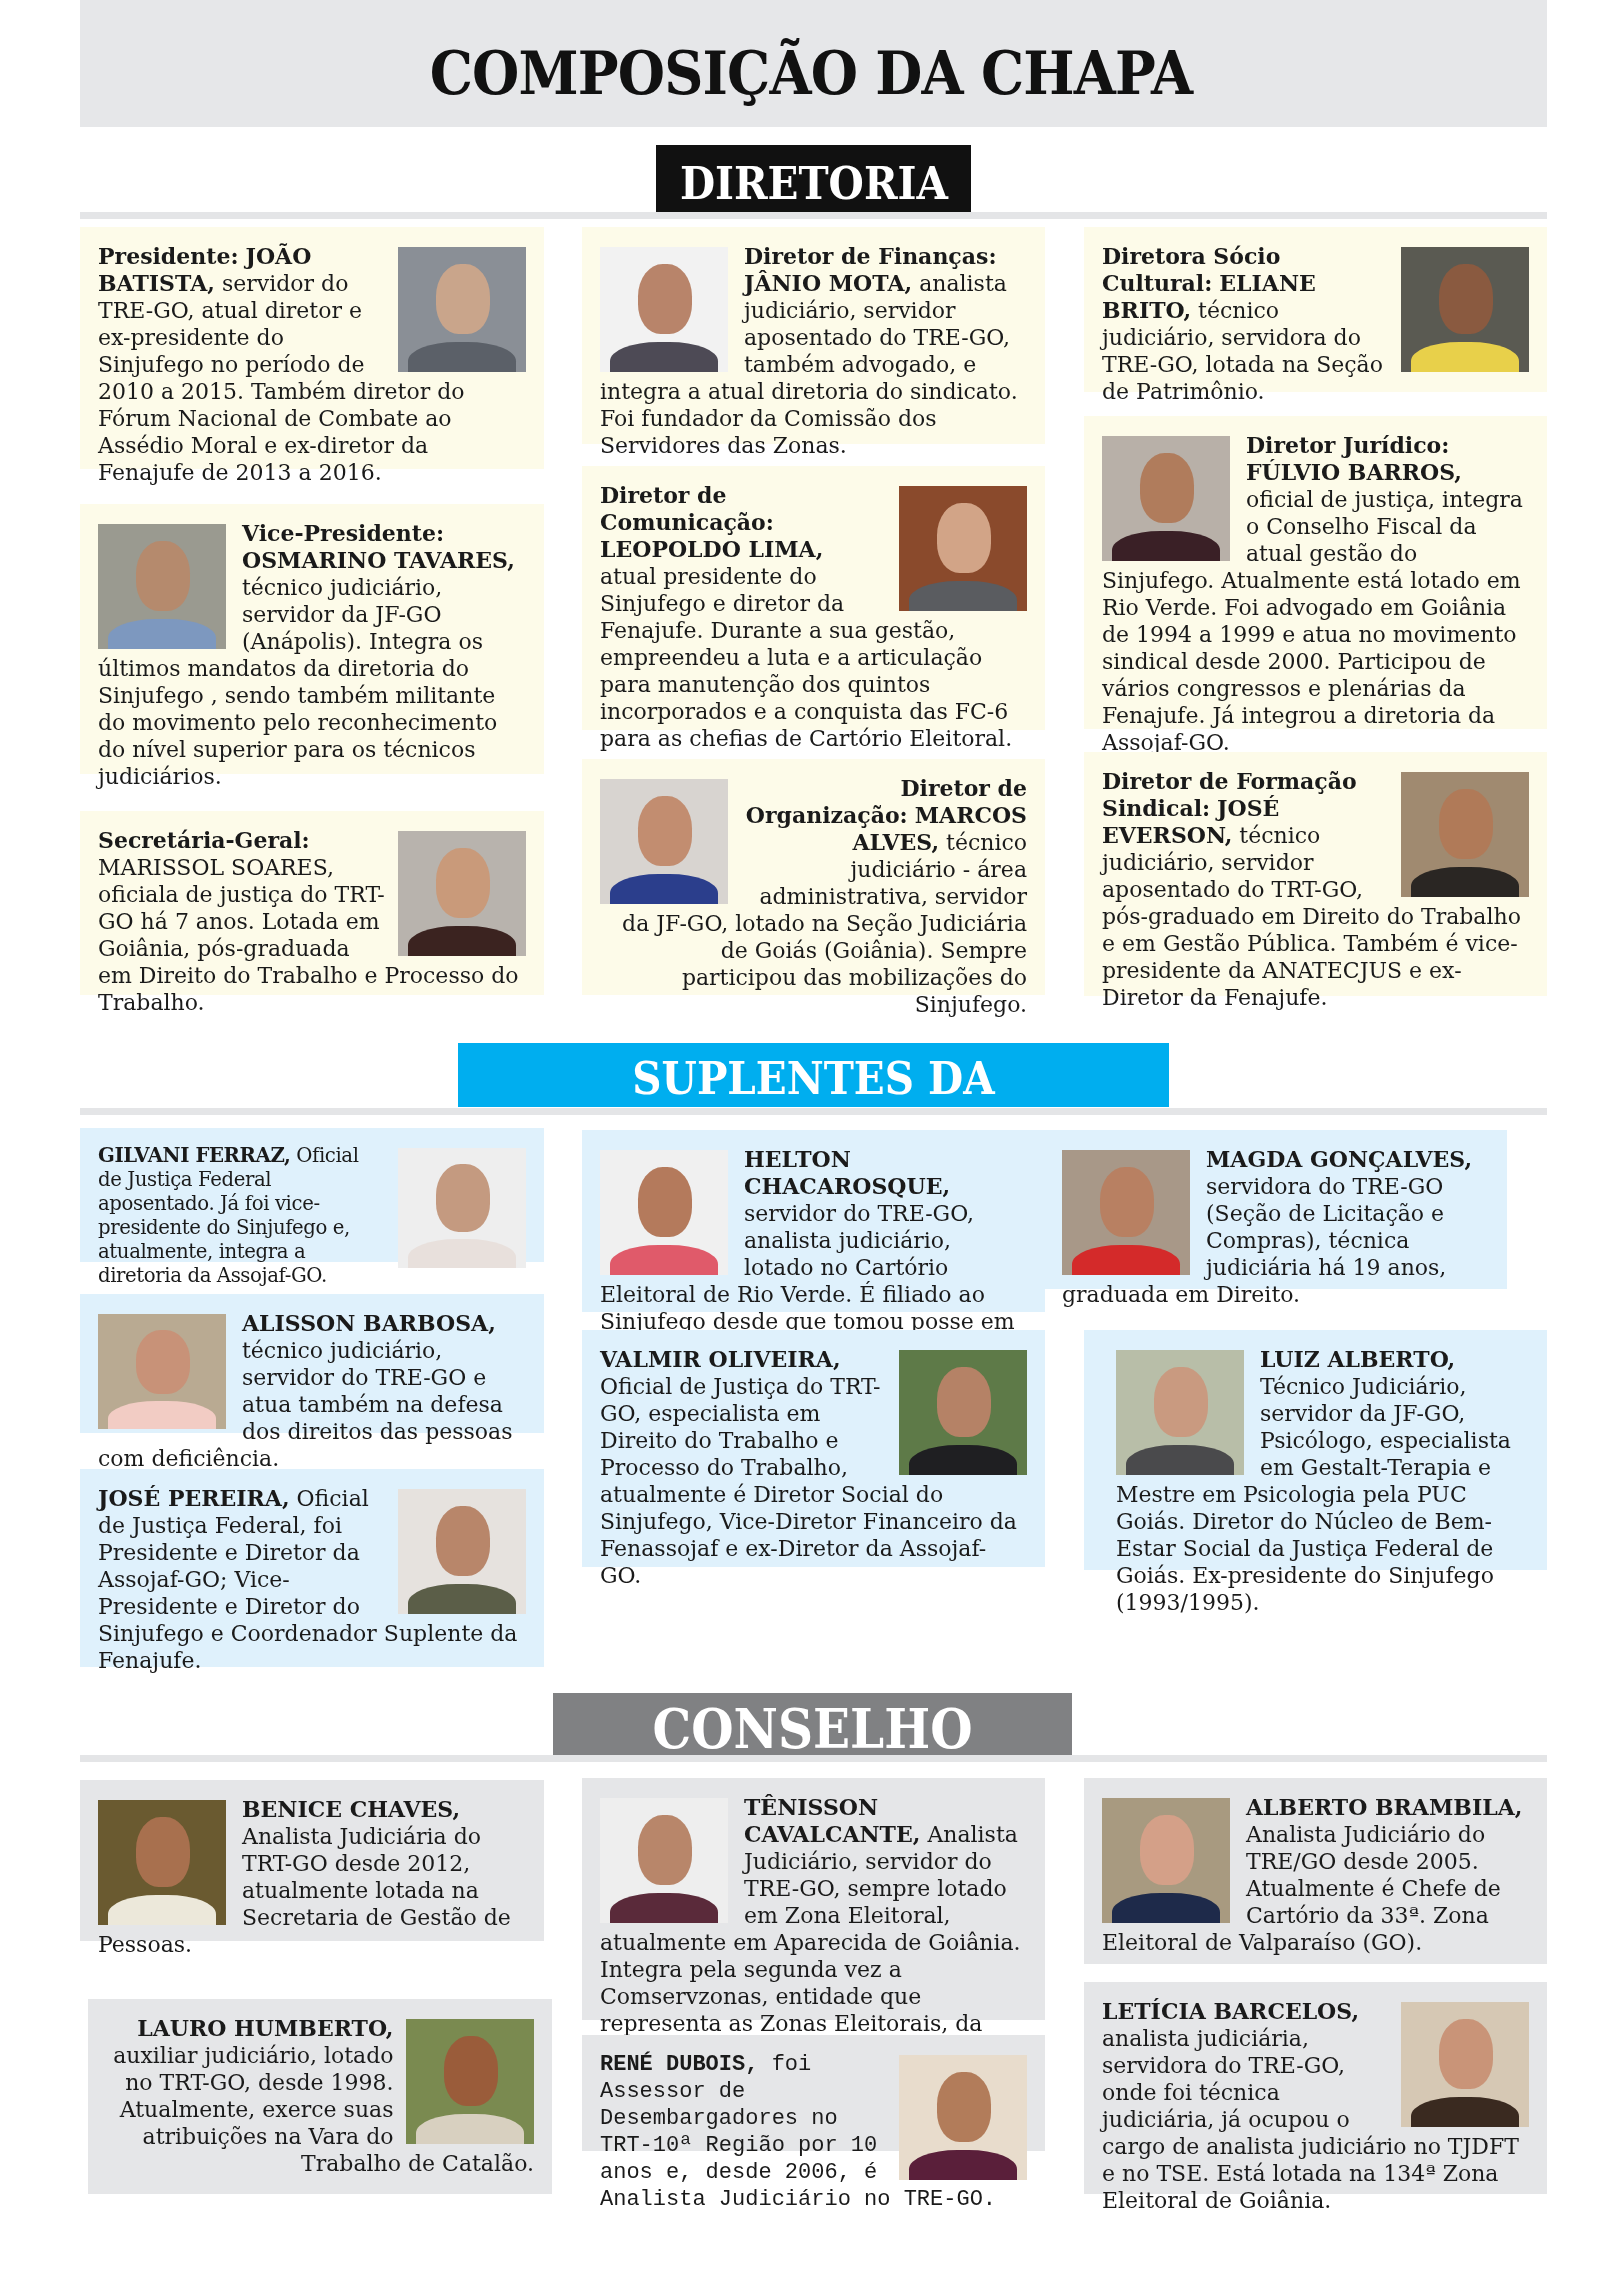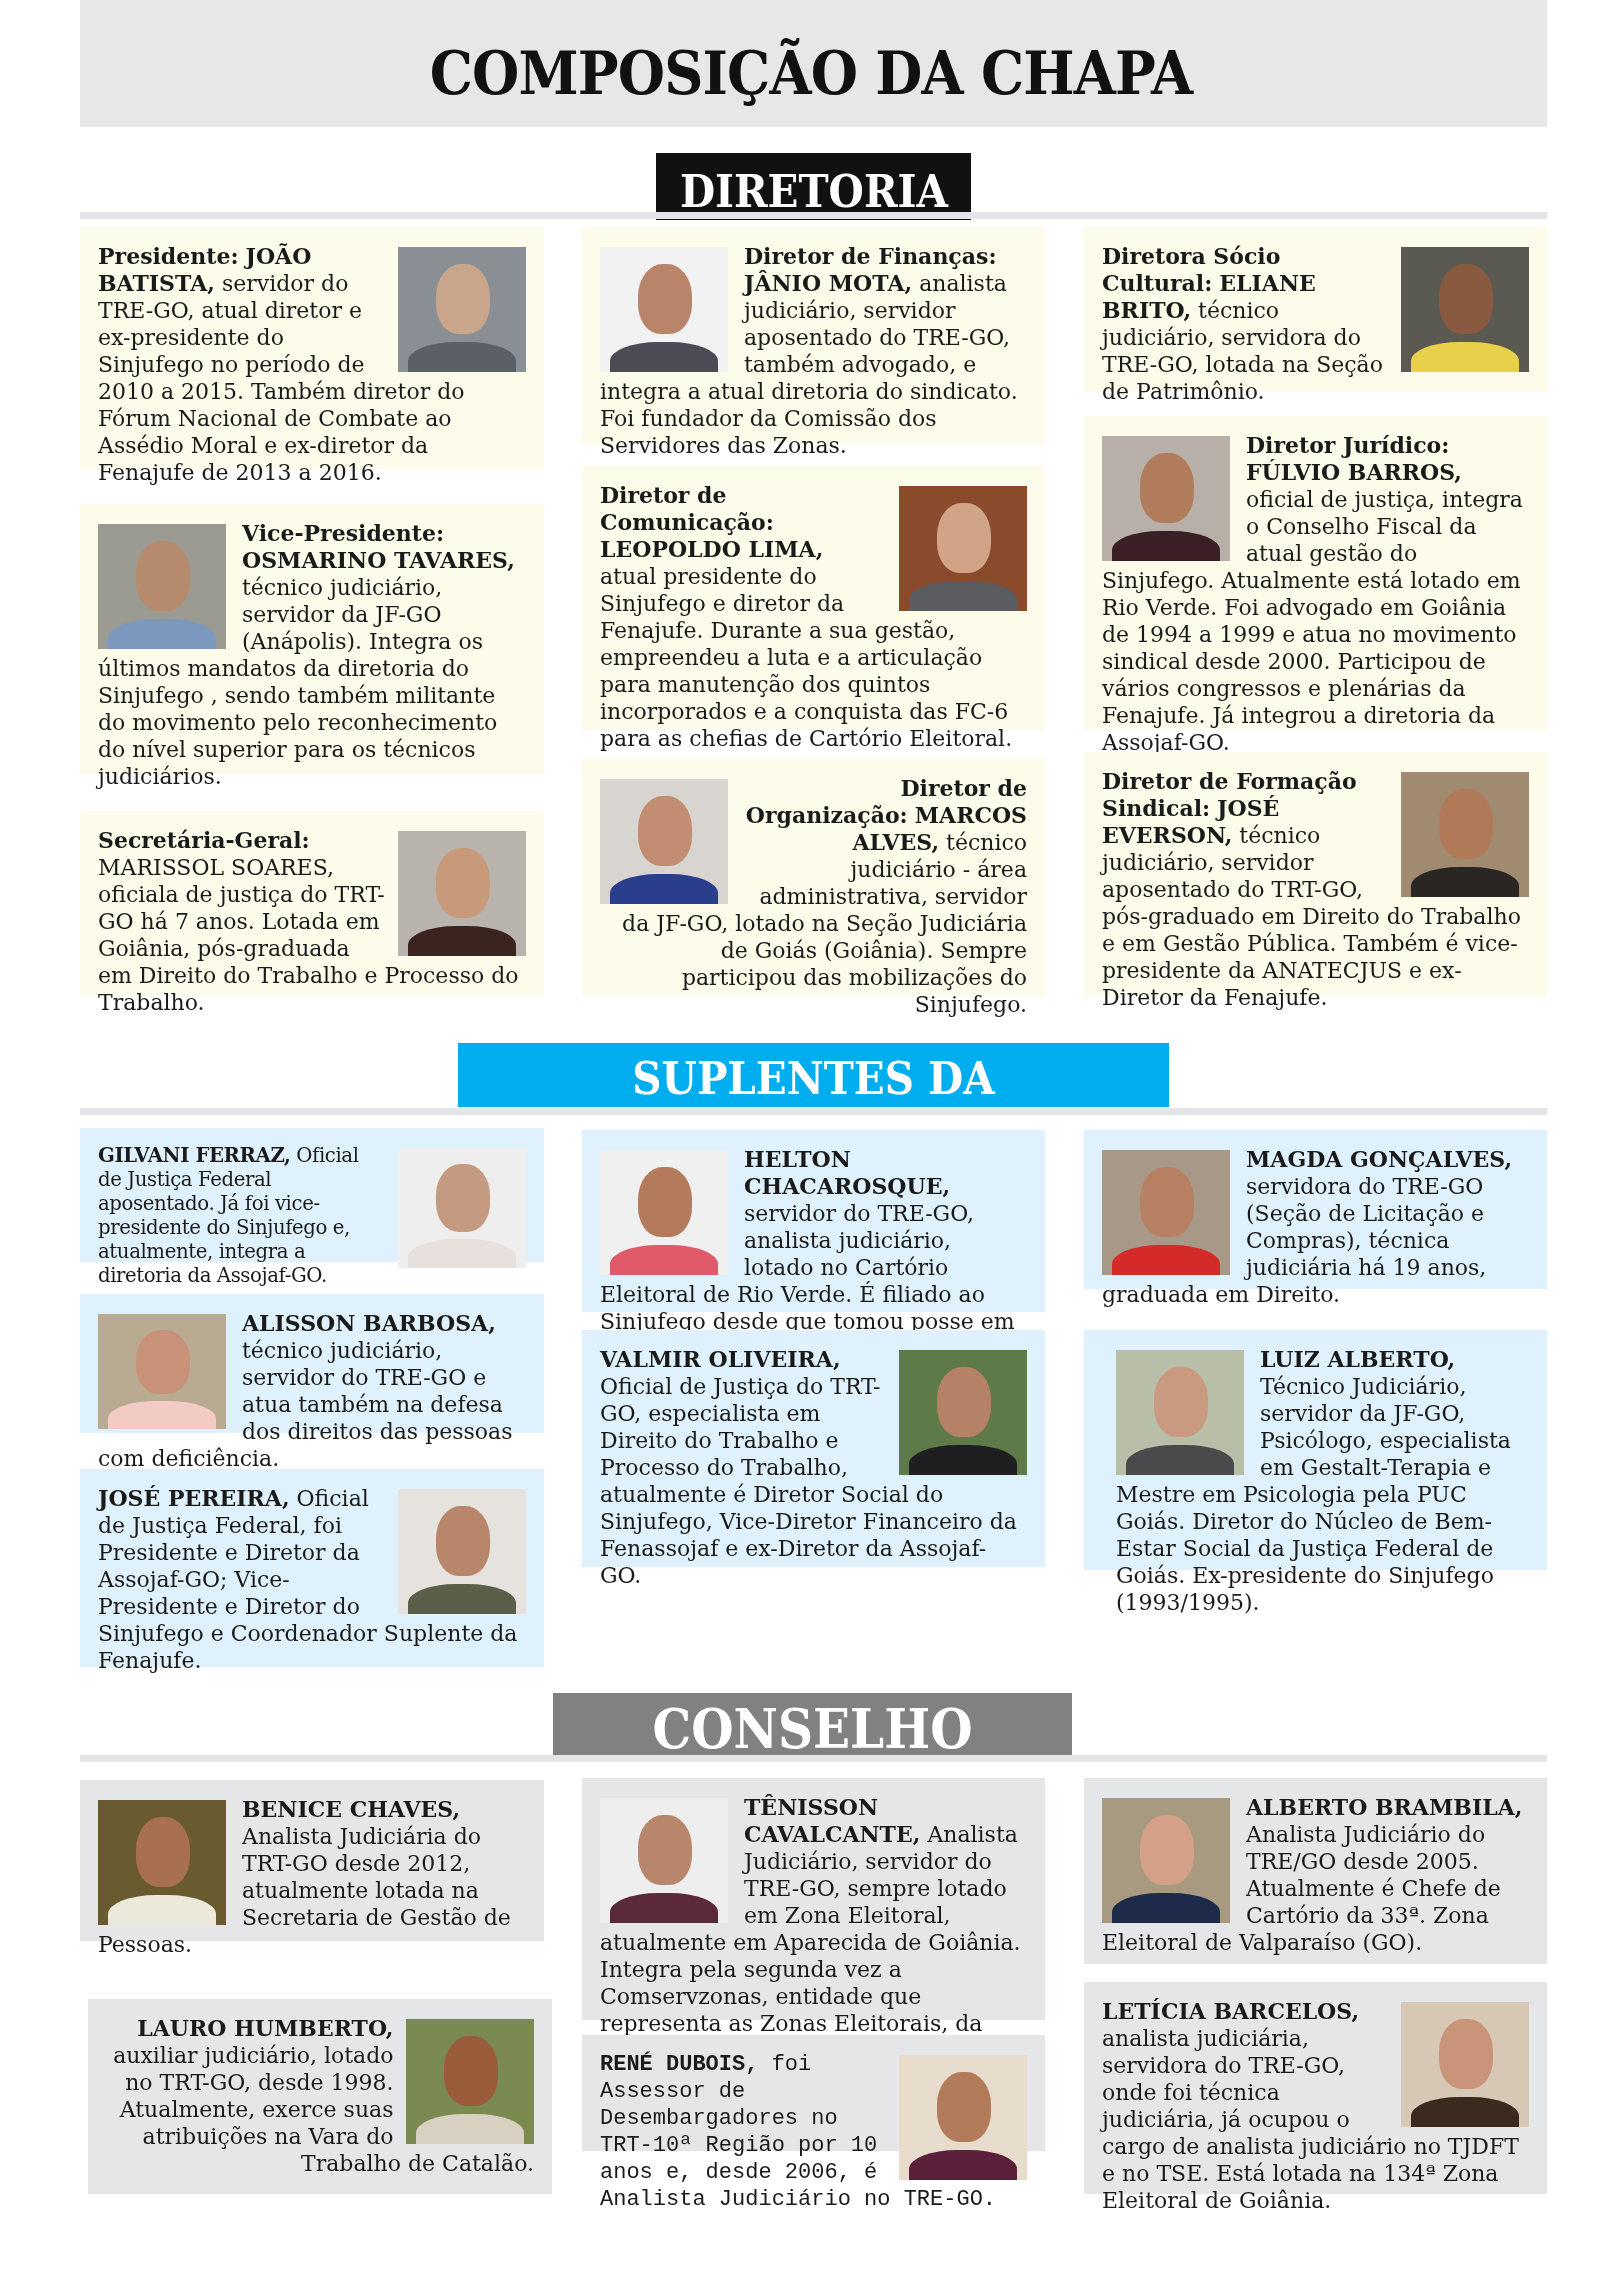--- a/index.html
+++ b/index.html
@@ -24,21 +24,21 @@
   .photo .face { position:absolute; left:30%; top:14%; width:42%; height:56%; border-radius:46% 46% 42% 42%; }
   .photo .body-shape { position:absolute; left:8%; bottom:-10%; width:84%; height:34%; border-radius:45% 45% 0 0; }
   .card p { margin:0; }
 </style>
 </head>
 <body>
 
 <div class="header-band"></div>
 <div class="page-title">COMPOSIÇÃO DA CHAPA</div>
 
-<div class="section-label" style="left:656px;top:145px;width:315px;height:67px;background:#111;font-size:45px;line-height:77px;margin-top:8px;">
+<div class="section-label" style="left:656px;top:145px;width:315px;height:67px;background:#111;font-size:45px;line-height:77px;">
   <span>DIRETORIA</span>
 </div>
 <div class="rule" style="top:212px;"></div>
 
 <div class="card cream" style="left:80px;top:227px;width:464px;height:242px;">
   <div class="photo right" style="background:#8a8f96;">
       <div class="face" style="background:#c9a58b;"></div>
       <div class="body-shape" style="background:#5b6068;"></div>
     </div>
   <p><b>Presidente:</b> <b>JOÃO BATISTA,</b> <span>servidor do TRE-GO, atual diretor e ex-presidente do Sinjufego no período de 2010 a 2015. Também diretor do Fórum Nacional de Combate ao Assédio Moral e ex-diretor da Fenajufe de 2013 a 2016.</span></p>
@@ -146,21 +146,21 @@
 </div>
 
 <div class="card blue" style="left:582px;top:1330px;width:463px;height:237px;">
   <div class="photo right" style="background:#5e7a48;">
       <div class="face" style="background:#b58266;"></div>
       <div class="body-shape" style="background:#1f1f22;"></div>
     </div>
   <p><b>VALMIR OLIVEIRA,</b> <span>Oficial de Justiça do TRT-GO, especialista em Direito do Trabalho e Processo do Trabalho, atualmente é Diretor Social do Sinjufego, Vice-Diretor Financeiro da Fenassojaf e ex-Diretor da Assojaf-GO.</span></p>
 </div>
 
-<div class="card blue" style="left:1084px;top:1130px;width:463px;height:159px;">
+<div class="card blue" style="left:1044px;top:1130px;width:463px;height:159px;">
   <div class="photo left" style="background:#a89888;">
       <div class="face" style="background:#b88062;"></div>
       <div class="body-shape" style="background:#d42a2a;"></div>
     </div>
   <p><b>MAGDA GONÇALVES,</b> <span>servidora do TRE-GO (Seção de Licitação e Compras), técnica judiciária há 19 anos,  graduada em Direito.</span></p>
 </div>
 
 <div class="card blue" style="left:1084px;top:1330px;width:463px;height:240px;padding-left:32px;">
   <div class="photo left" style="background:#b8bea8;">
       <div class="face" style="background:#c99a80;"></div>

